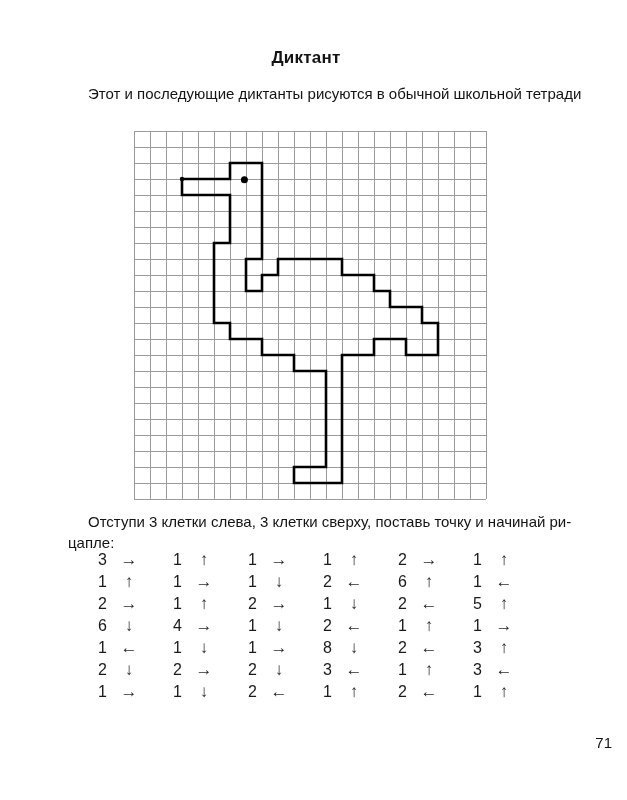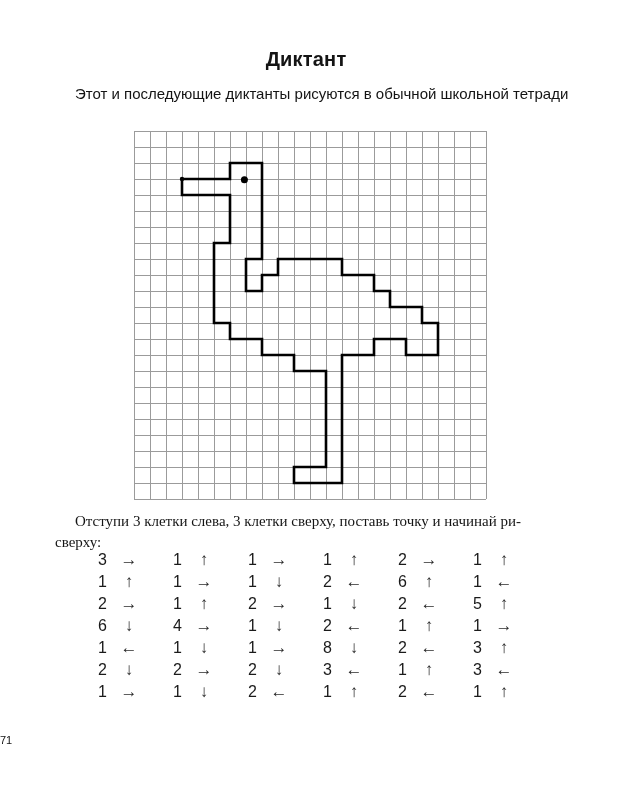--- a/index.html
+++ b/index.html
@@ -6,46 +6,46 @@
   body {
     width:627px; height:800px;
     font-family:"Liberation Sans", sans-serif;
     color:#141414;
     -webkit-font-smoothing:antialiased;
   }
   .page { position:relative; width:627px; height:800px; background:#ffffff; overflow:hidden; }
 
   .title {
     position:absolute; top:48px; left:0; width:612px;
-    text-align:center; font-size:20px; font-weight:bold; letter-spacing:.2px;
+    text-align:center; font-size:17px; font-weight:bold; letter-spacing:.2px;
   }
   .para {
-    position:absolute; left:55px; width:514px;
+    position:absolute; left:68px; width:514px;
     font-size:15px; line-height:19px;
   }
   .para .line { white-space:nowrap; }
   .indented { text-indent:20px; }
 
   #intro { top:84px; }
-  #instr { top:511px; line-height:21px;font-family:Liberation Serif, serif; }
+  #instr { top:511px; line-height:21px; }
   #question { top:708px; }
 
   .gridwrap { position:absolute; left:132px; top:129px; }
 
   .steps {
     position:absolute; left:83px; top:549px;
     display:grid; grid-template-columns:repeat(6, 75px);
   }
   .step { height:22px; display:flex; align-items:center; }
   .step .n { display:inline-block; width:24px; text-align:right; font-size:16px; color:#1a1a1a; }
   .step .a { display:inline-block; width:34px; margin-left:5px; text-align:center; font-size:17px; color:#2a2a2a; }
 
   .pagenum {
     position:absolute; top:734px; left:0; width:612px;
-    text-align:left; font-size:11px;
+    text-align:right; font-size:15px;
   }
 </style>
 </head>
 <body>
 
 <div class="page">
 
   <div class="title">Диктант</div>
 
   <div class="para" id="intro">
@@ -56,21 +56,21 @@
     <svg id="gridsvg" xmlns="http://www.w3.org/2000/svg" width="356" height="372" viewBox="-2 -2 356 372">
         <path d="M0 0V368M16 0V368M32 0V368M48 0V368M64 0V368M80 0V368M96 0V368M112 0V368M128 0V368M144 0V368M160 0V368M176 0V368M192 0V368M208 0V368M224 0V368M240 0V368M256 0V368M272 0V368M288 0V368M304 0V368M320 0V368M336 0V368M352 0V368M0 0H352M0 16H352M0 32H352M0 48H352M0 64H352M0 80H352M0 96H352M0 112H352M0 128H352M0 144H352M0 160H352M0 176H352M0 192H352M0 208H352M0 224H352M0 240H352M0 256H352M0 272H352M0 288H352M0 304H352M0 320H352M0 336H352M0 352H352M0 368H352" stroke="#9b9b9b" stroke-width="1" fill="none" shape-rendering="crispEdges"></path>
         <path d="M48 48L96 48L96 32L128 32L128 128L112 128L112 160L128 160L128 144L144 144L144 128L208 128L208 144L240 144L240 160L256 160L256 176L288 176L288 192L304 192L304 224L272 224L272 208L240 208L240 224L208 224L208 352L160 352L160 336L192 336L192 240L160 240L160 224L128 224L128 208L96 208L96 192L80 192L80 112L96 112L96 64L48 64Z" stroke="#000000" stroke-width="2.6" fill="none" stroke-linejoin="miter"></path>
         <circle cx="48" cy="48" r="2.2" fill="#000000"></circle>
         <circle cx="110.4" cy="48.8" r="3.5" fill="#000000"></circle>
       </svg>
   </div>
 
   <div class="para" id="instr">
     <div class="line indented">Отступи 3 клетки слева, 3 клетки сверху, поставь точку и начинай ри-</div>
-    <div class="line">сверху:</div>
+    <div class="line">цапле:</div>
   </div>
 
   <div class="steps">
       <div class="step">
         <span class="n">3</span>
         <span class="a">→</span>
       </div>
       <div class="step">
         <span class="n">1</span>
         <span class="a">↑</span>

